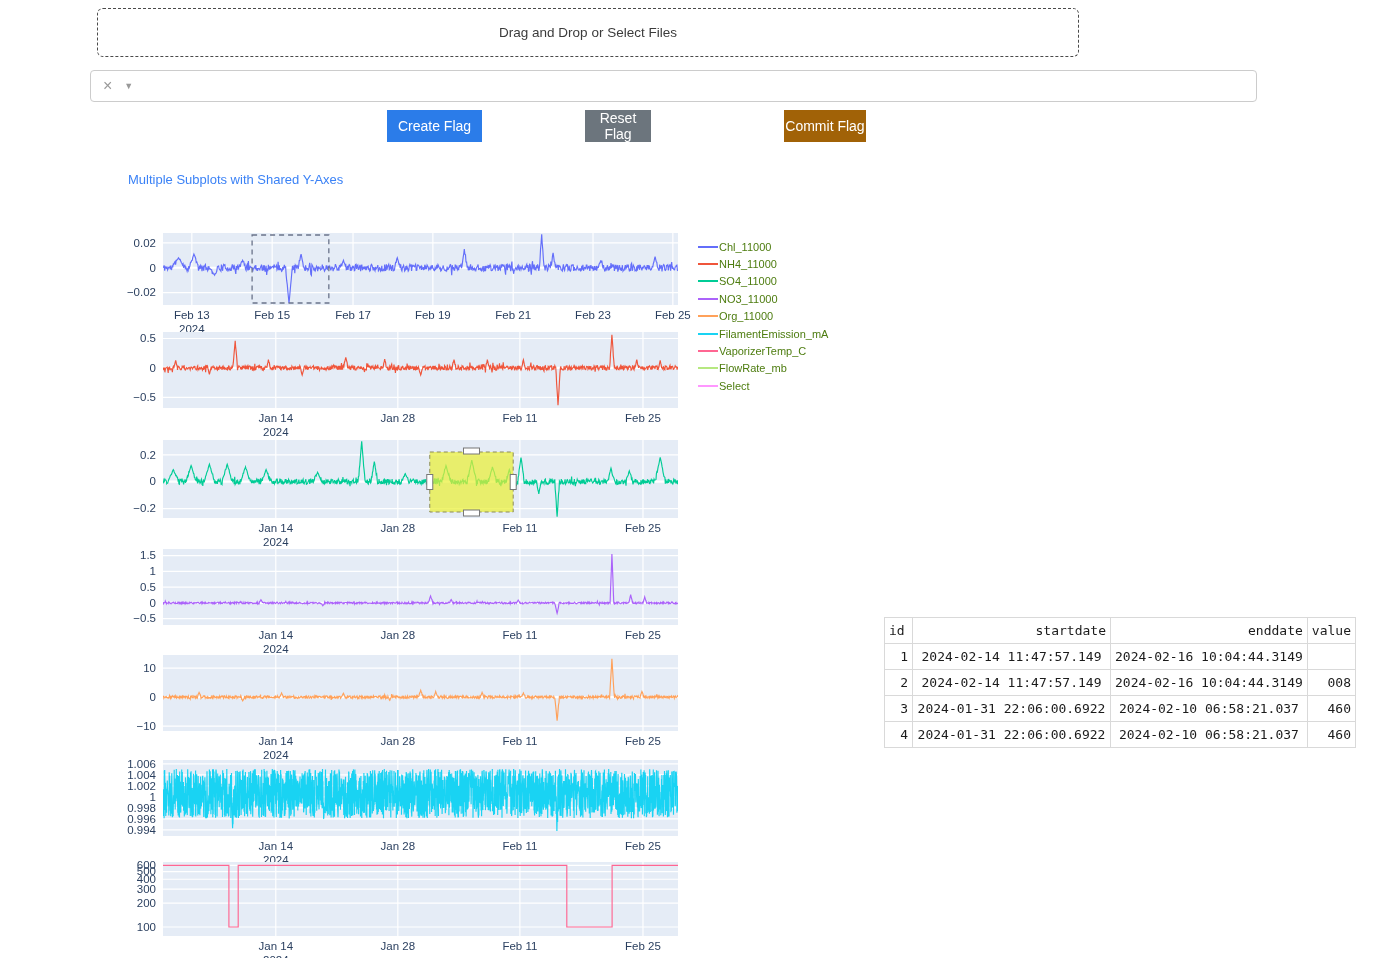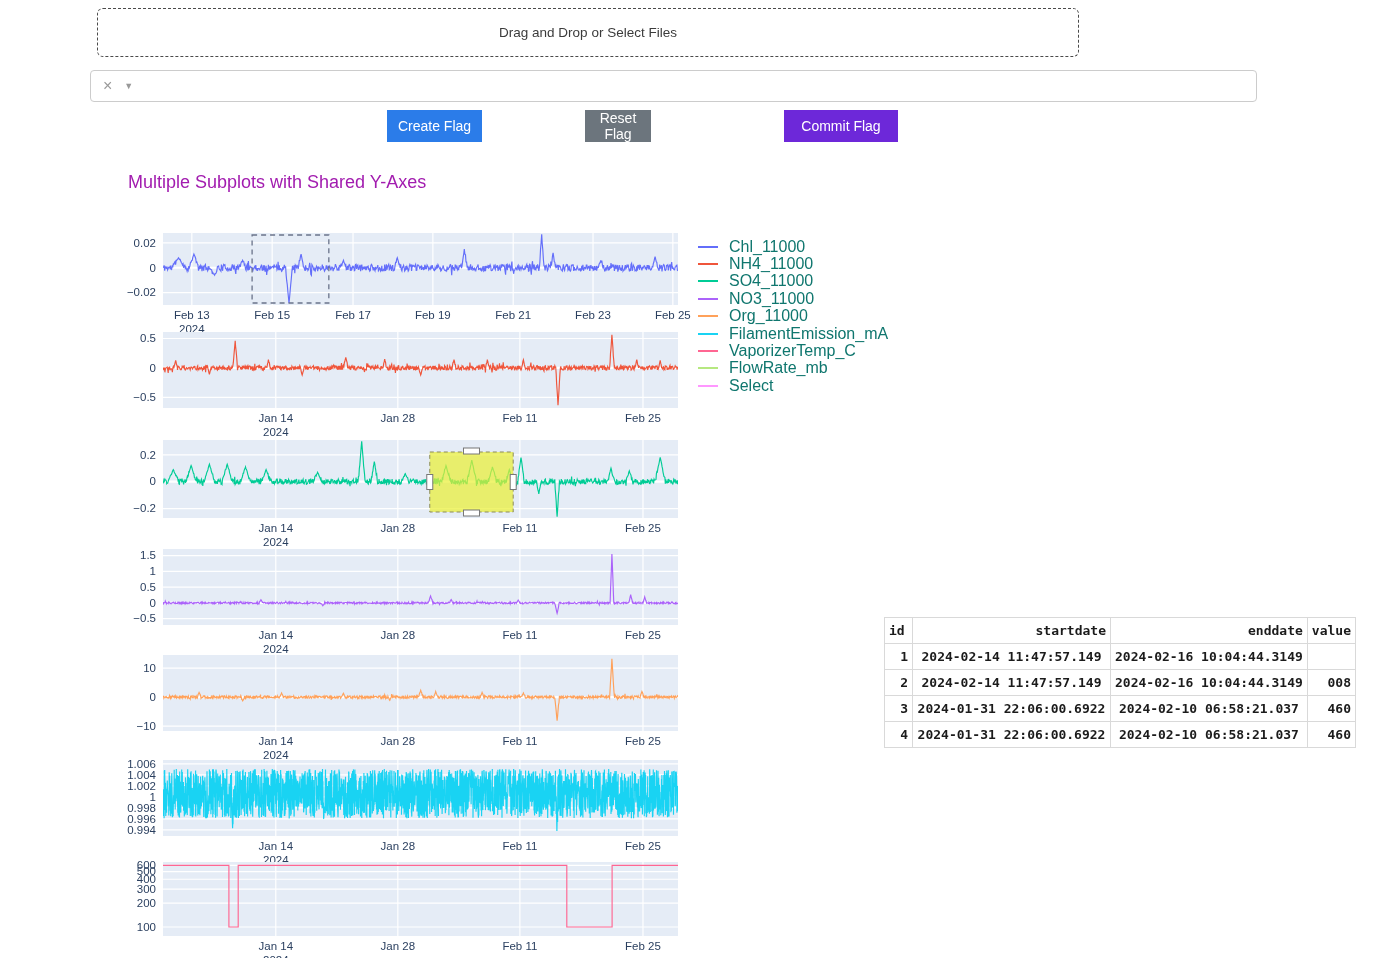--- a/index.html
+++ b/index.html
@@ -12,35 +12,35 @@
   .dropdown{position:absolute;left:90px;top:70px;width:1167px;height:32px;border:1px solid #ccc;border-radius:4px;
     background:#fff;display:flex;align-items:center;padding:0 12px;font-size:14px;color:#333;cursor:pointer}
   .dd-value{flex:1}
   .dd-clear{color:#999;font-size:16px;margin-right:12px;line-height:1}
   .dd-caret{color:#999;font-size:9px;line-height:1}
 
   .btn{position:absolute;top:110px;height:32px;border:none;border-radius:0;color:#fff;font-size:14px;
     font-family:"Liberation Sans",sans-serif;cursor:pointer}
   #btn-create{left:387px;width:95px;background:#2b7ce9}
   #btn-reset{left:585px;width:66px;background:#6c757d}
-  #btn-commit{left:784px;width:114px;background:#6d28d9}
-
-  .chart-title{position:absolute;left:128px;top:172px;font-size:18px;color:#a21caf}
+  #btn-commit{left:784px;width:82px;background:#a16207}
+
+  .chart-title{position:absolute;left:128px;top:172px;font-size:13px;color:#3b82f6}
 
   #charts-svg{position:absolute;left:0;top:0}
   .tick{font-family:"Liberation Sans",sans-serif;font-size:11.5px;fill:#2a3f5f}
 
   #legend{position:absolute;left:698px;top:238px}
   .lg-item{display:flex;align-items:center;height:17.4px;cursor:pointer}
   .lg-line{width:20px;height:2px;display:inline-block;flex:none}
-  .lg-label{margin-left:11px;font-size:16px;color:#0f766e;white-space:nowrap}
+  .lg-label{margin-left:1px;font-size:11px;color:#4d7c0f;white-space:nowrap}
 
   #flag-table{position:absolute;left:884px;top:617px;border-collapse:collapse;background:#fff;
     font-family:"DejaVu Sans Mono",monospace;font-size:13px;color:#1b1b1b}
-  #flag-table th,#flag-table td{border:1px solid #d9d9d9;height:26px;padding:0 4px;font-weight:bold;white-space:nowrap}
+  #flag-table th,#flag-table td{border:1px solid #d9d9d9;height:26px;padding:0 4px;font-weight:normal;white-space:nowrap}
   #flag-table .c0{width:28px}
   #flag-table .c1{width:198px}
   #flag-table .c2{width:196px}
   #flag-table .c3{width:48px}
   #flag-table th{text-align:right}
   #flag-table th.c0{text-align:left}
   #flag-table td.c0{text-align:right}
   #flag-table td.c1,#flag-table td.c2{text-align:center}
   #flag-table td.c3{text-align:right}
 </style>

